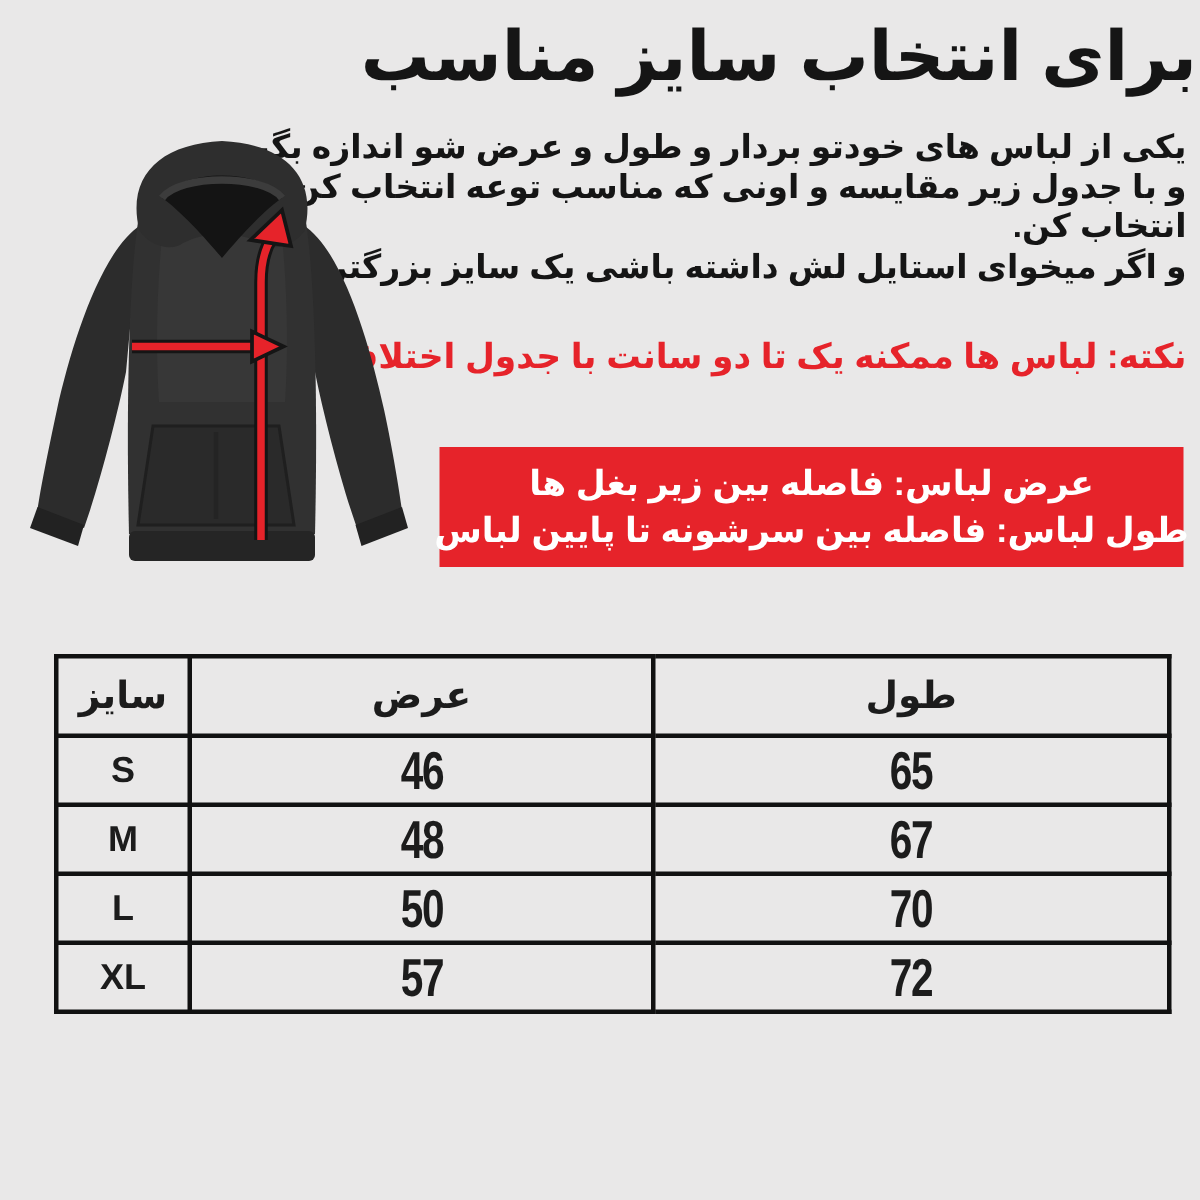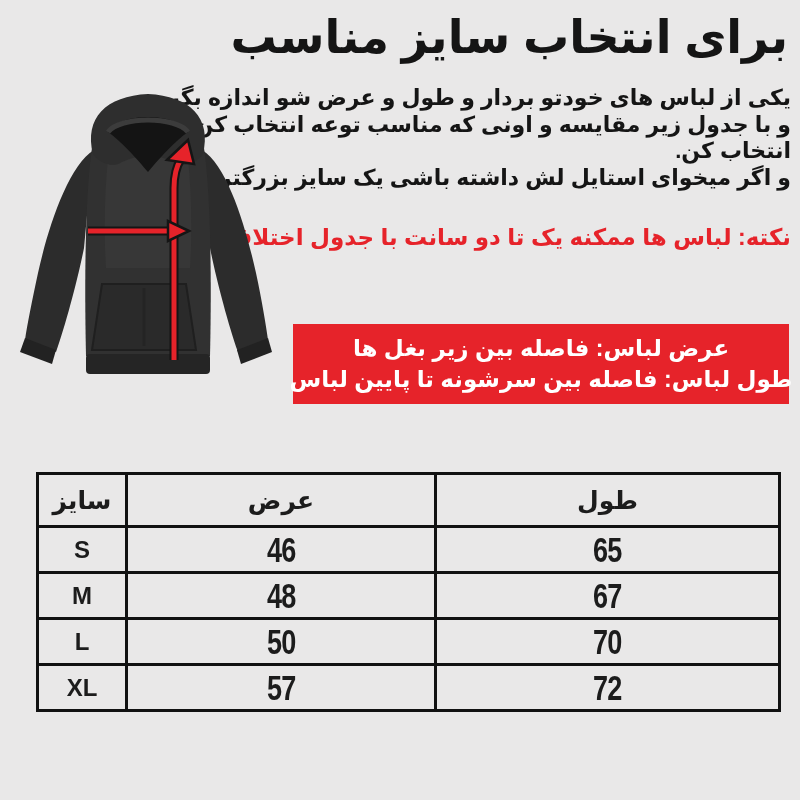--- a/index.html
+++ b/index.html
@@ -6,52 +6,51 @@
   body{
     width:800px;height:800px;
     background:#e9e8e8;
     font-family:"Liberation Sans","DejaVu Sans",sans-serif;
     position:relative;overflow:hidden;
     color:#1c1c1c;
   }
   .canvas{position:absolute;inset:0;width:800px;height:800px;}
 
   .title{
-    position:absolute;top:10px;right:12px;
+    position:absolute;top:10px;right:2px;
     direction:rtl;white-space:nowrap;
     font-size:46px;font-weight:900;color:#151515;
     letter-spacing:-1px;
   }
   .intro{
     position:absolute;top:85px;right:9px;
     direction:rtl;text-align:right;
     font-size:22px;font-weight:800;line-height:26.5px;color:#151515;
   }
   .intro div{white-space:nowrap;}
   .note{
     position:absolute;top:224px;right:9px;width:520px;
     direction:rtl;text-align:center;
     font-size:23px;font-weight:800;line-height:27px;color:#e6232a;
   }
   .note div{white-space:nowrap;}
   .defbox{
     position:absolute;left:293px;top:298px;width:496px;height:80px;
     background:#e6232a;color:#ffffff;
     display:flex;flex-direction:column;justify-content:center;align-items:center;
-    direction:rtl;font-size:23px;font-weight:800;line-height:31px;margin-top:26px;
+    direction:rtl;font-size:23px;font-weight:800;line-height:31px;
   }
   .defbox div{white-space:nowrap;}
 
   .hoodie-wrap{position:absolute;left:8px;top:88px;width:280px;height:300px;}
 
   table.size-table{
     position:absolute;left:36px;top:436px;width:742px;
     border-collapse:collapse;table-layout:fixed;direction:ltr;
     background:transparent;
-    margin-top:36px;
   }
   .size-table th,.size-table td{
     border:3px solid #111;text-align:center;vertical-align:middle;
     padding:0;color:#1c1c1c;
   }
   .size-table th{height:50px;font-size:25px;font-weight:900;}
   .size-table td{height:43px;}
   .col-size{width:89px;}
   .col-width{width:309px;}
   .col-length{width:344px;}

